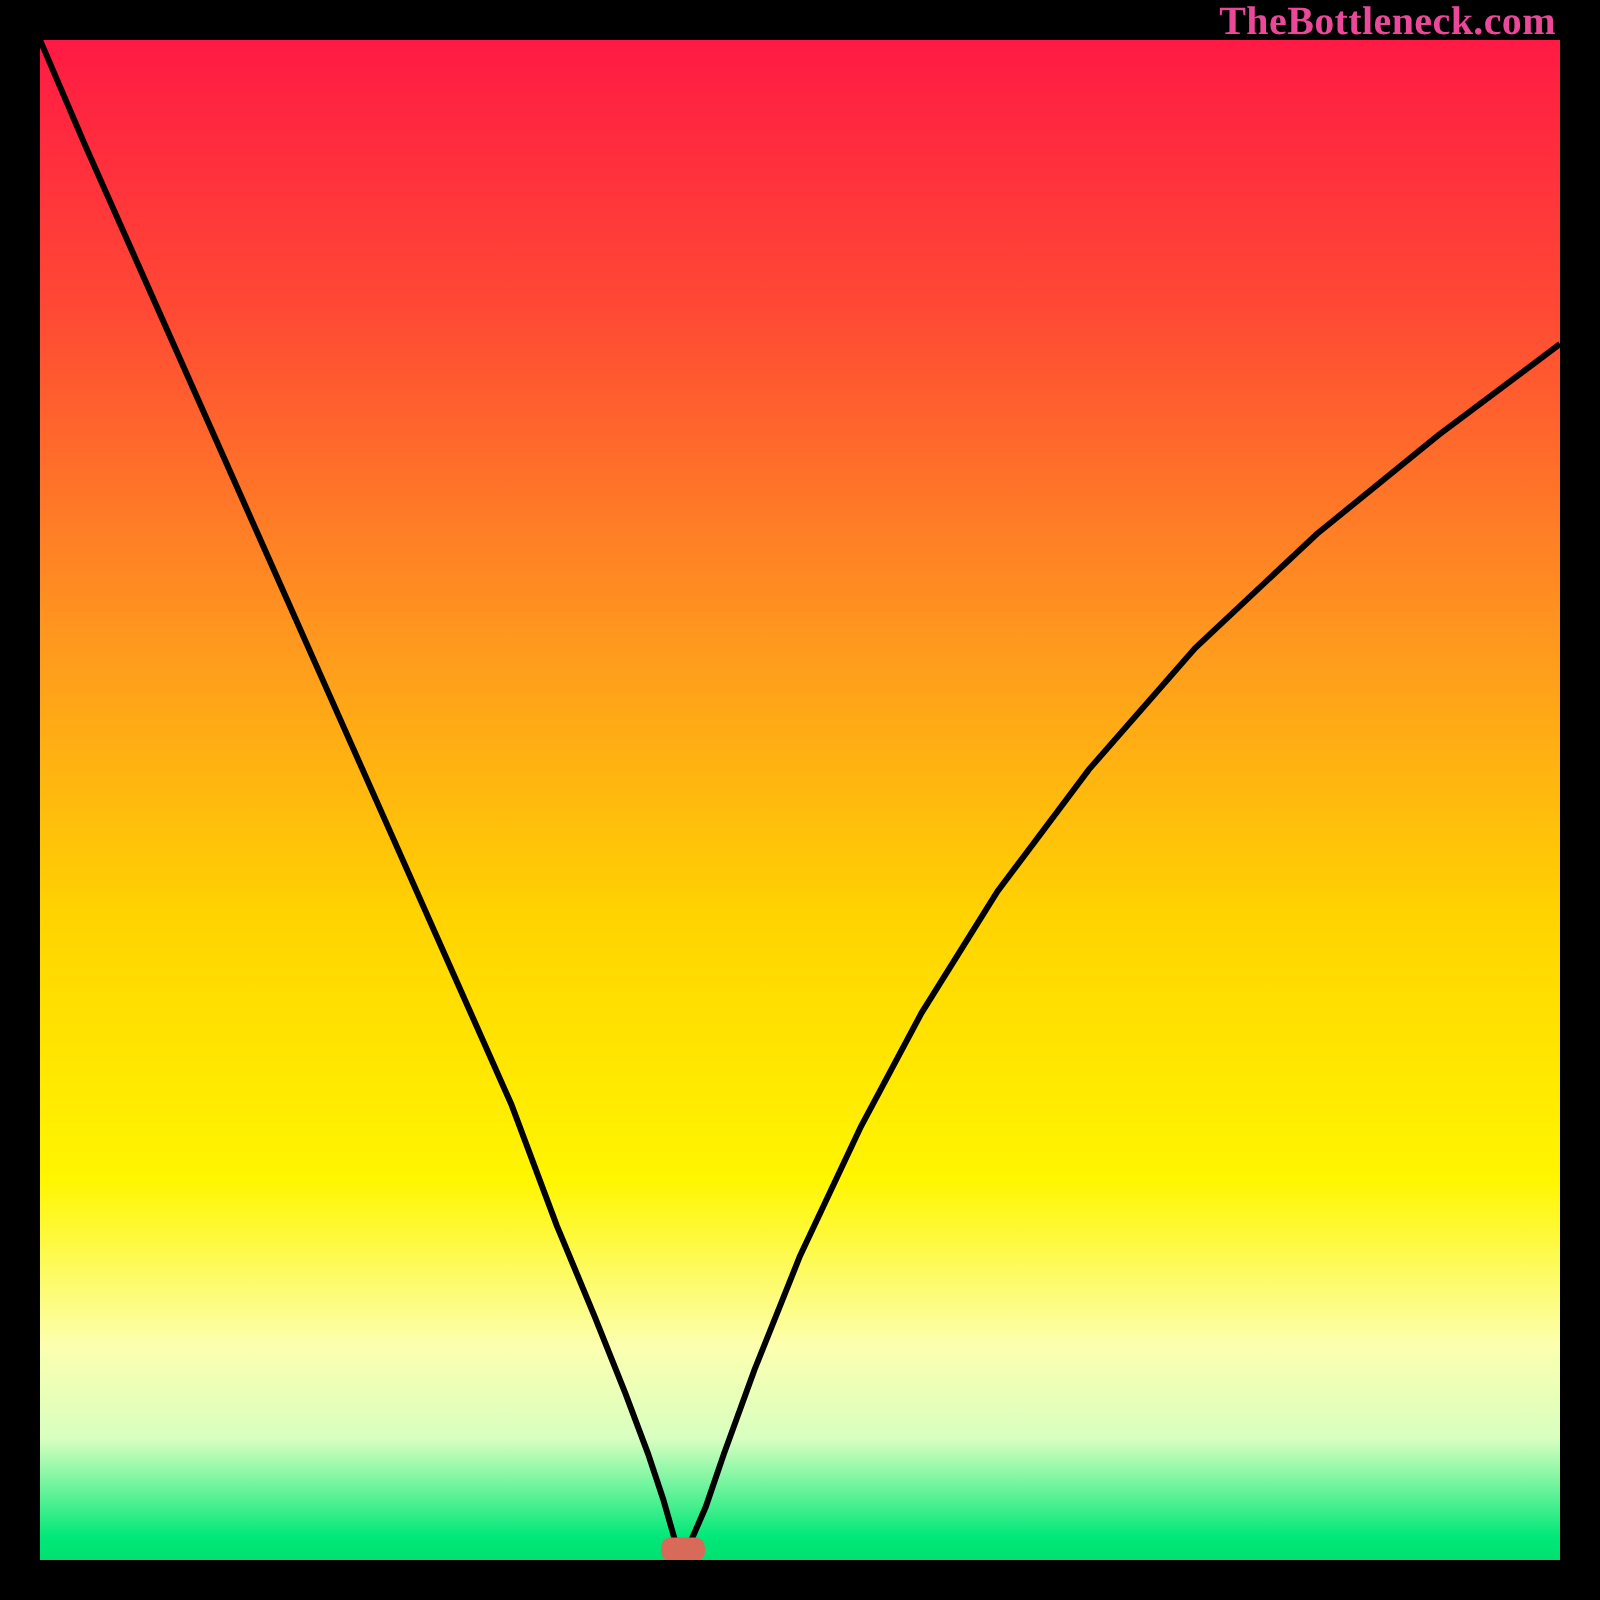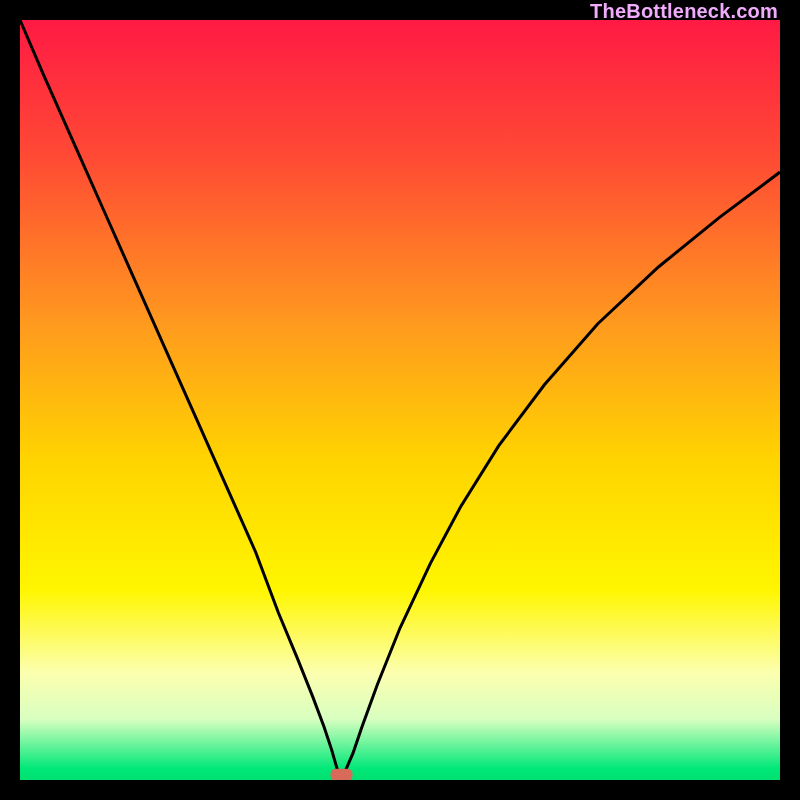--- a/index.html
+++ b/index.html
@@ -22,24 +22,24 @@
     position: absolute;
     left: 0;
     top: 0;
     width: 760px;
     height: 760px;
   }
   .watermark {
     position: absolute;
     top: 0px;
     right: 22px;
-    font-family: Liberation Sans, sans-serif;
+    font-family: Liberation Serif, serif;
     font-size: 20px;
     font-weight: 600;
-    color: #f0abfc;
+    color: #ec4899;
     letter-spacing: 0.2px;
     user-select: none;
     text-align: right;
   }
   svg { display: block; }
 </style>
 </head>
 <body>
 
 <div class="frame">

